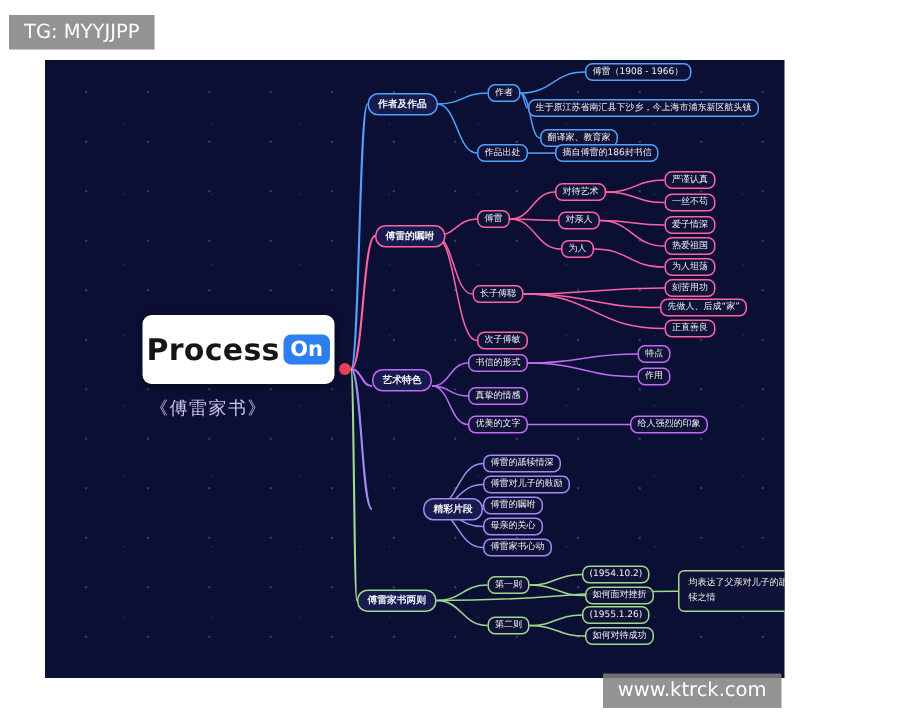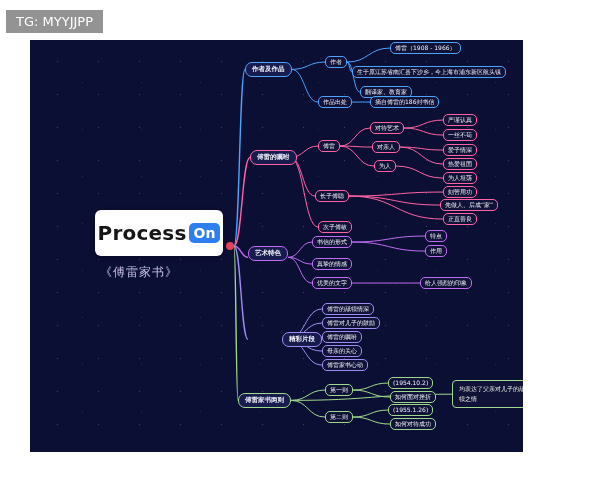--- a/index.html
+++ b/index.html
@@ -135,13 +135,14 @@
     <div class="nd lv1" id="b5" style="left: 208px; top: 353px; border-color: rgb(159, 217, 141);">傅雷家书两则</div>
     <div class="nd" id="b5one" style="left: 295px; top: 344px; border-color: rgb(159, 217, 141);">第一则</div>
     <div class="nd" id="b5oned" style="left: 358px; top: 337px; border-color: rgb(159, 217, 141);">(1954.10.2)</div>
     <div class="nd" id="b5onet" style="left: 360px; top: 351px; border-color: rgb(159, 217, 141);">如何面对挫折</div>
     <div class="nd" id="b5two" style="left: 295px; top: 371px; border-color: rgb(159, 217, 141);">第二则</div>
     <div class="nd" id="b5twod" style="left: 358px; top: 364px; border-color: rgb(159, 217, 141);">(1955.1.26)</div>
     <div class="nd" id="b5twot" style="left: 360px; top: 378px; border-color: rgb(159, 217, 141);">如何对待成功</div>
     <div class="note" id="b5note" style="left: 422px; top: 340px; border-color: rgb(159, 217, 141);">均表达了父亲对儿子的舐犊之情</div>
   </div>
 
+  <div class="wm wm-bottom">www.ktrck.com</div>
 </div>
 
 </body></html>

